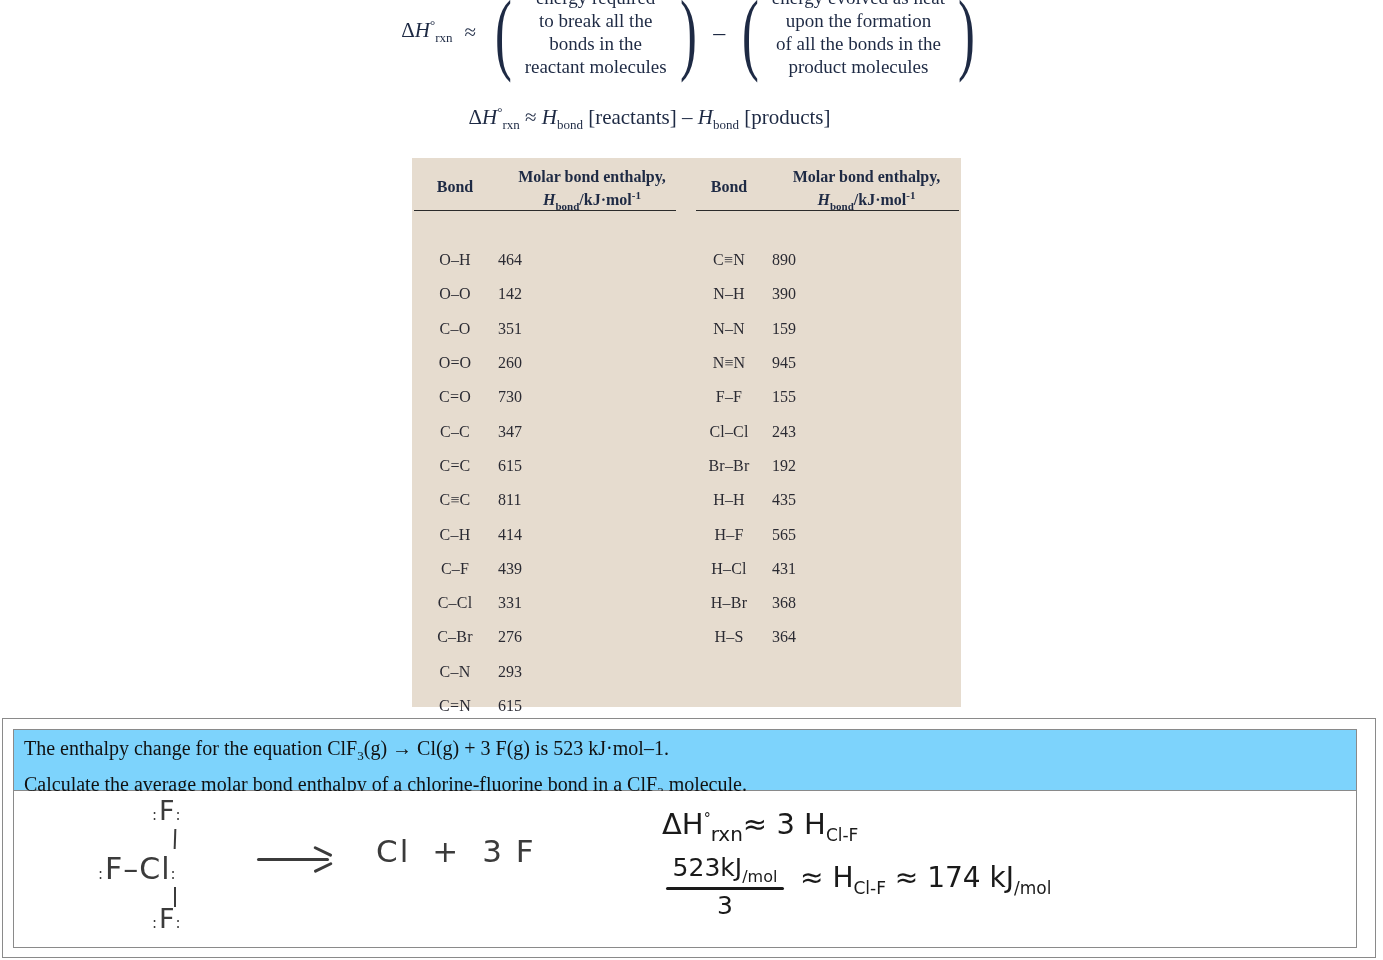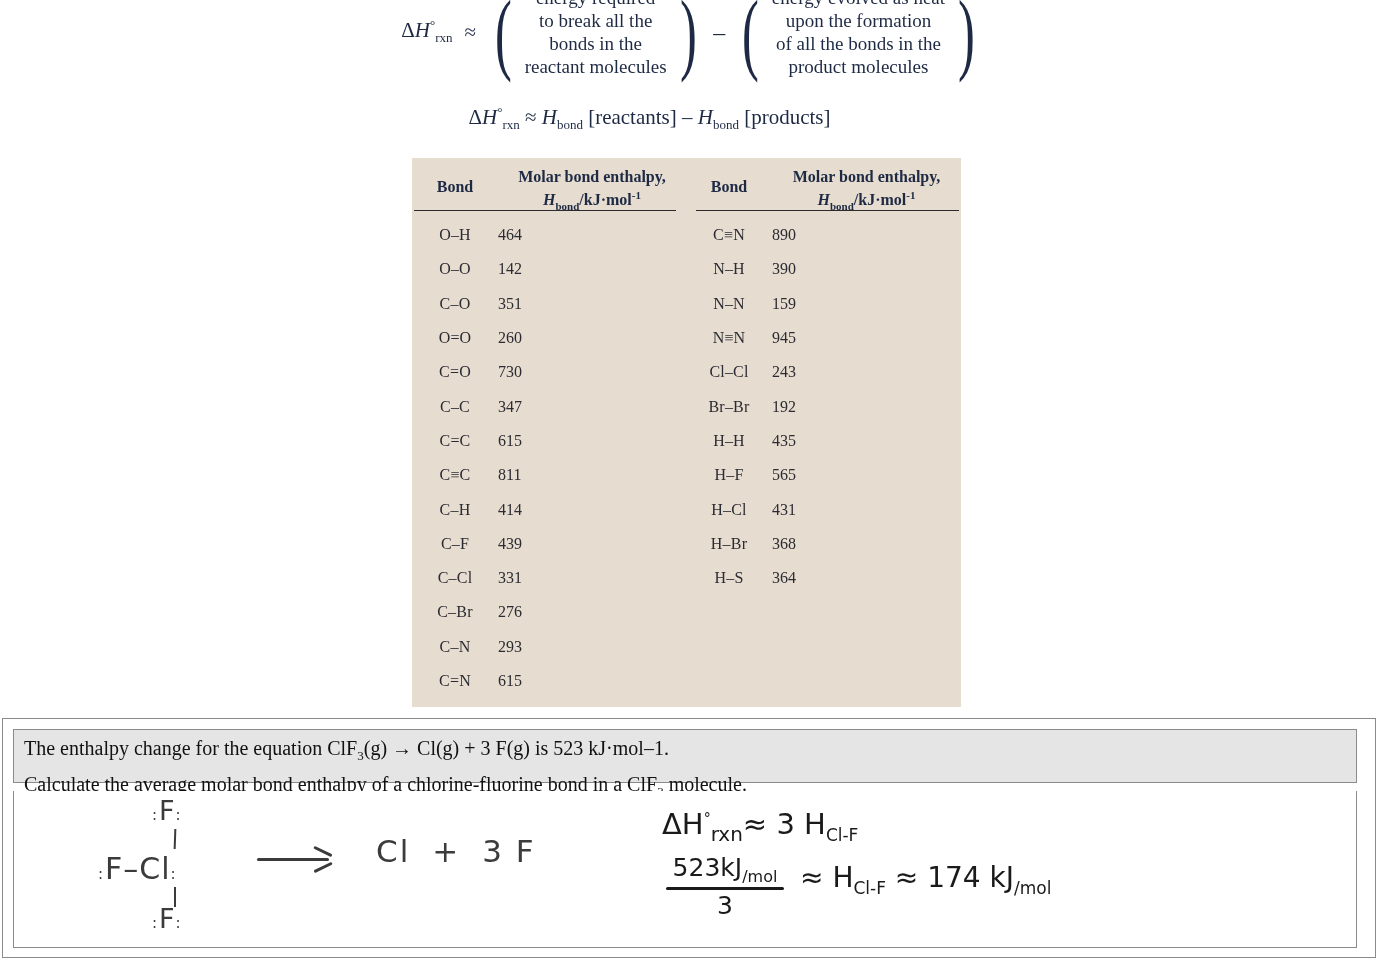--- a/index.html
+++ b/index.html
@@ -105,21 +105,21 @@
     display: flex;
     height: 2px;
     margin-top: 2px;
   }
   .bt-rule { height: 1px; background: #2b2b2b; }
   .bt-rule.left { width: 262px; margin-left: 2px; }
   .bt-rule.gap { width: 20px; }
   .bt-rule.right { width: 263px; background: #2b2b2b; }
   .bt-rule.gap { background: transparent; }
 
-  .bt-body { display: flex; padding-top: 6px; }
+  .bt-body { display: flex; padding-top: 6px; margin-top: 25px; }
   .bt-col { flex: 0 0 274px; }
   .bt-col.second { flex: 0 0 275px; }
   .bt-row {
     display: flex;
     height: 34.3px;
     align-items: center;
   }
   .bt-bond {
     width: 86px;
     text-align: center;
@@ -138,23 +138,23 @@
   .outer-frame {
     position: absolute;
     left: 2px; top: 718px;
     width: 1374px; height: 240px;
     border: 1px solid #8a8a8a;
     background: #fff;
   }
   .qbox {
     position: absolute;
     left: 10px; top: 10px;
-    width: 1344px; height: 54px;
+    width: 1344px; height: 62px;
     border: 1px solid #8a8a8a;
-    background: #e5e5e5;
+    background: #7dd3fc;
     padding: 4px 10px 0 10px;
   }
   .qline {
     font-size: 20px;
     line-height: 29px;
     color: #111;
     white-space: nowrap;
   }
   .qline sub { font-size: 13px; vertical-align: sub; }
 
@@ -394,20 +394,24 @@
           </div>
           <div class="bt-row">
             <div class="bt-bond">N–N</div>
             <div class="bt-val">159</div>
           </div>
           <div class="bt-row">
             <div class="bt-bond">N≡N</div>
             <div class="bt-val">945</div>
           </div>
           <div class="bt-row">
+            <div class="bt-bond">F–F</div>
+            <div class="bt-val">155</div>
+          </div>
+          <div class="bt-row">
             <div class="bt-bond">Cl–Cl</div>
             <div class="bt-val">243</div>
           </div>
           <div class="bt-row">
             <div class="bt-bond">Br–Br</div>
             <div class="bt-val">192</div>
           </div>
           <div class="bt-row">
             <div class="bt-bond">H–H</div>
             <div class="bt-val">435</div>

